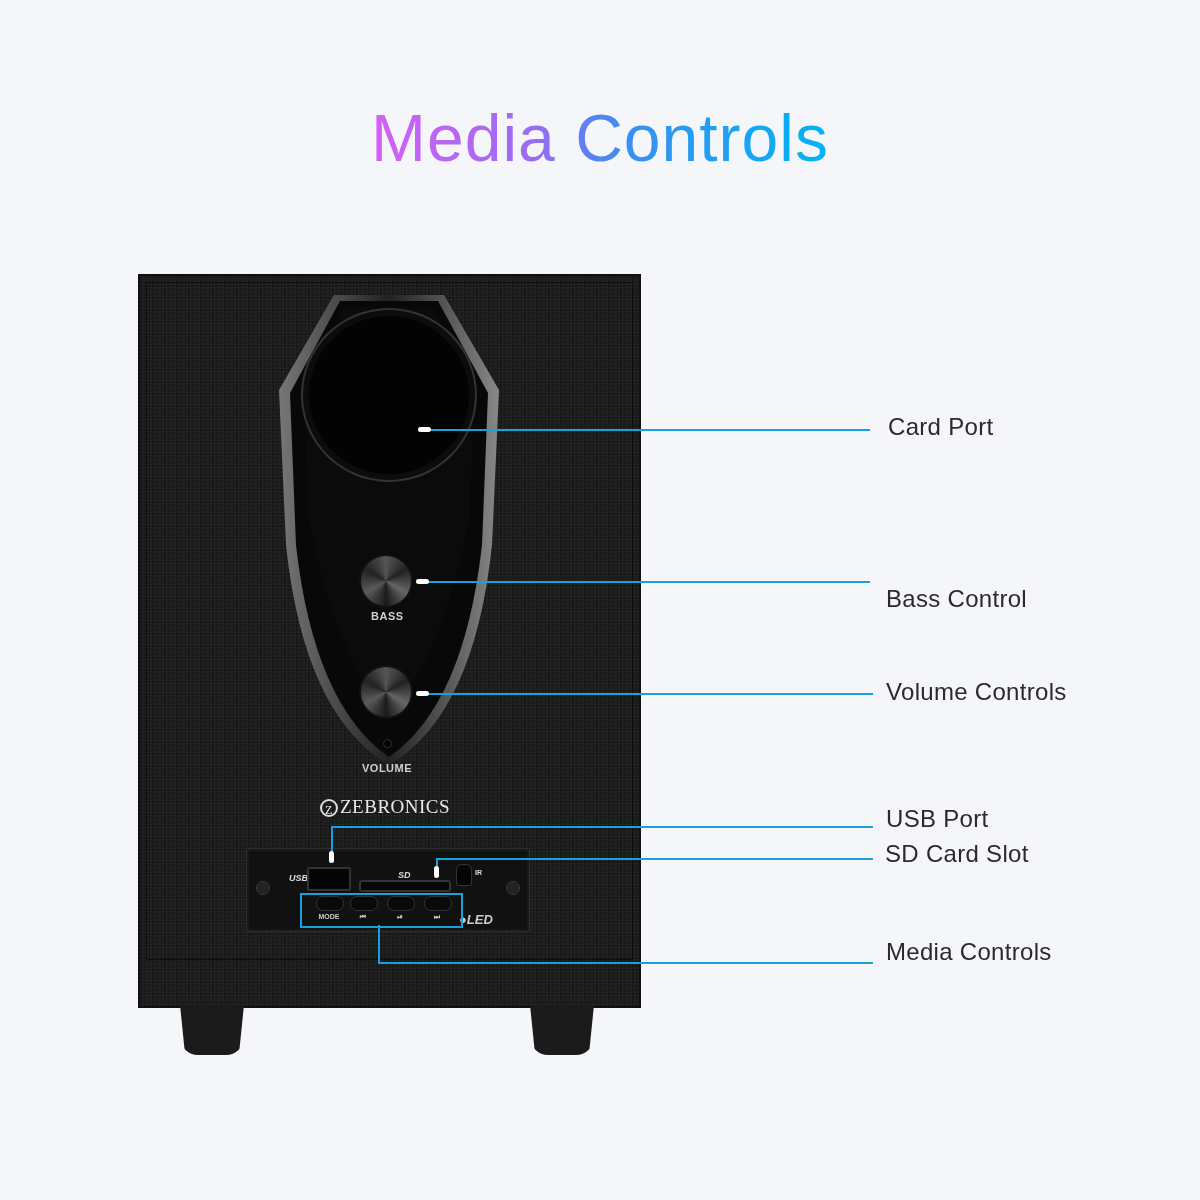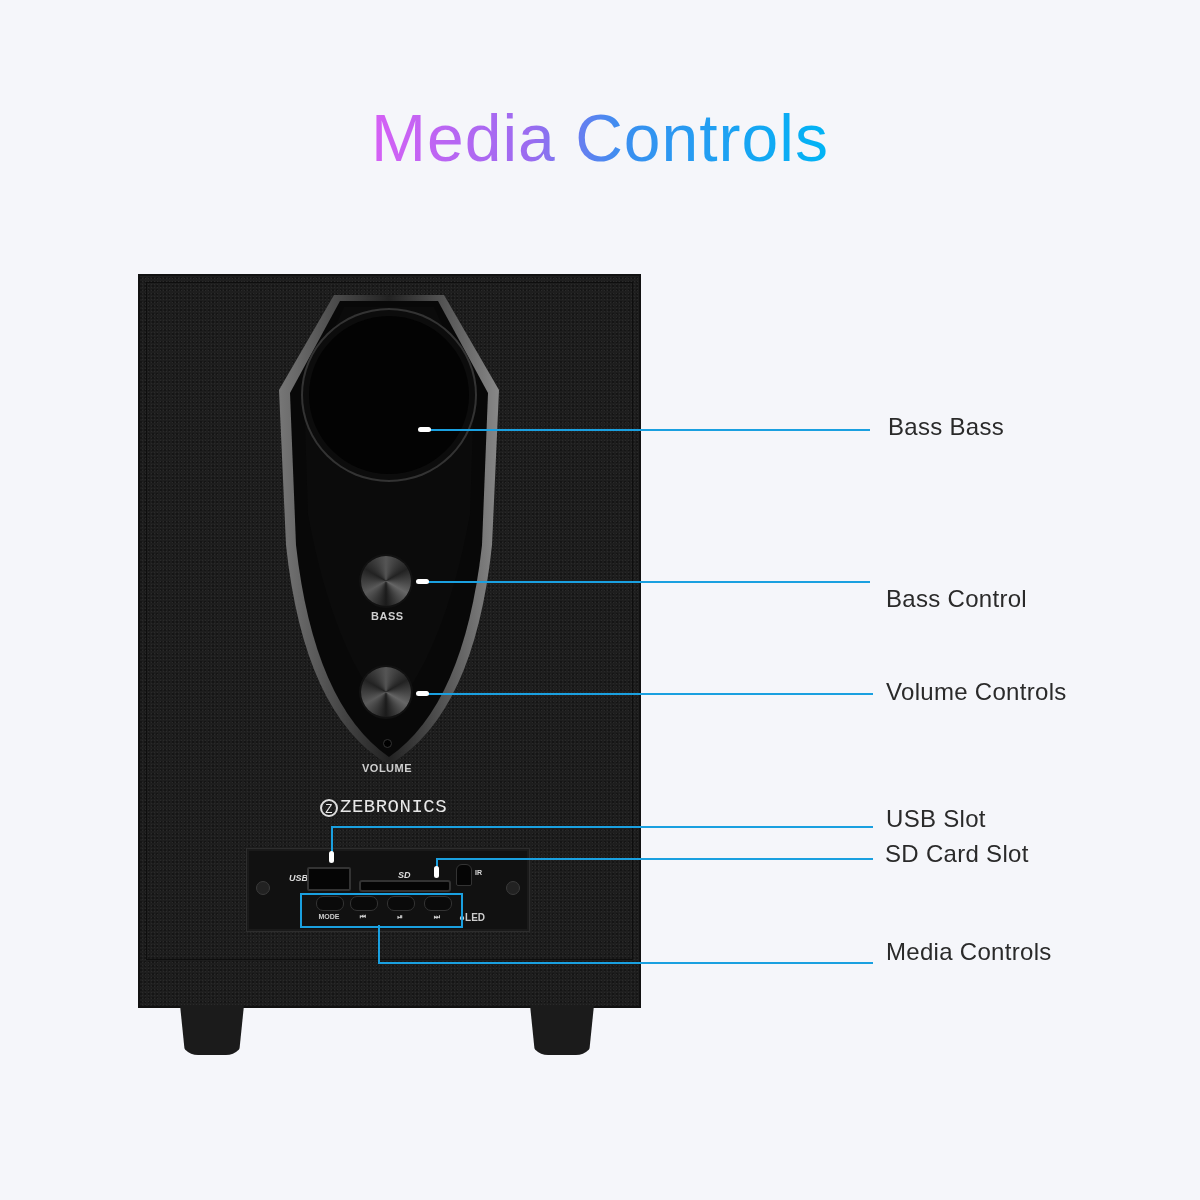--- a/index.html
+++ b/index.html
@@ -8,31 +8,31 @@
   .title span{background:linear-gradient(90deg,#d660f5 0%,#9a6cf0 35%,#3a8ff0 55%,#00b4f5 100%);-webkit-background-clip:text;background-clip:text;color:transparent;}
   .speaker{position:absolute;left:138px;top:274px;width:503px;height:734px;background:#1e1e1e;
     background-image:radial-gradient(#2a2a2a 1px,transparent 1px),radial-gradient(#151515 1px,transparent 1px);
     background-size:3px 3px,4px 4px;background-position:0 0,1px 2px;box-shadow:inset 0 0 0 2px #111;}
   .speaker .inner{position:absolute;left:8px;top:8px;right:8px;bottom:48px;border:1px solid #0e0e0e;}
   .foot{position:absolute;top:1005px;width:64px;height:50px;background:#1b1b1b;border-radius:0 0 18px 18px;clip-path:polygon(0 0,100% 0,92% 100%,8% 100%);}
   .panel{position:absolute;left:274px;top:295px;width:230px;height:475px;}
   .port{position:absolute;left:309px;top:316px;width:160px;height:158px;border-radius:50%;background:#030303;box-shadow:0 0 0 6px #0c0c0c,0 0 0 8px #333;}
   .knob{position:absolute;width:50px;height:50px;border-radius:50%;background:conic-gradient(#555,#222,#666,#1a1a1a,#5a5a5a,#222,#555);box-shadow:0 0 0 2px #111;}
   .knob-label{position:absolute;color:#cfcfcf;font-size:11px;font-weight:700;letter-spacing:0.5px;}
-  .brand{position:absolute;left:320px;top:796px;color:#e8e8e8;font-size:19px;font-family:Liberation Mono, monospace;letter-spacing:0.5px;}
+  .brand{position:absolute;left:320px;top:796px;color:#e8e8e8;font-size:19px;font-family:Liberation Serif, serif;letter-spacing:0.5px;}
   .brand-z{display:inline-block;width:18px;height:18px;border-radius:50%;border:2px solid #ddd;font-size:12px;line-height:18px;text-align:center;margin-right:2px;vertical-align:-1px;box-sizing:border-box;}
   .io{position:absolute;left:246px;top:848px;width:282px;height:82px;background:#111;border:1px solid #2d2d2d;box-shadow:inset 0 0 0 2px #1a1a1a;}
   .screw{position:absolute;width:12px;height:12px;border-radius:50%;background:#222;border:1px solid #3a3a3a;}
   .usb-slot{position:absolute;left:307px;top:867px;width:40px;height:20px;background:#050505;border:2px solid #333;border-radius:2px;}
   .sd-slot{position:absolute;left:359px;top:880px;width:88px;height:8px;background:#050505;border:2px solid #333;border-radius:3px;}
   .io-text{position:absolute;color:#ddd;font-size:9px;font-weight:700;font-style:italic;}
   .btn{position:absolute;top:896px;width:26px;height:13px;border-radius:7px;background:#0a0a0a;border:1px solid #333;}
   .btn-label{position:absolute;top:913px;color:#ccc;font-size:7px;font-weight:700;width:30px;text-align:center;}
   .ir{position:absolute;left:456px;top:864px;width:14px;height:20px;background:#050505;border:1px solid #333;border-radius:6px 6px 2px 2px;}
-  .led{position:absolute;left:459px;top:912px;color:#ccc;font-size:10px;font-weight:700;}
+  .led{position:absolute;left:459px;top:912px;color:#ccc;font-size:13px;font-weight:700;font-style:italic;}
   .line{position:absolute;background:#1aa0e0;height:2px;}
   .vline{position:absolute;background:#1aa0e0;width:2px;}
   .tip{position:absolute;width:13px;height:5px;border-radius:3px;background:#fff;}
   .callout{position:absolute;left:886px;font-size:24px;color:#2a2a2a;letter-spacing:0.3px;}
   .box{position:absolute;left:300px;top:893px;width:159px;height:31px;border:2px solid #1aa0e0;}
 </style>
 </head>
 <body>
 
 <div class="title"><span>Media Controls</span></div>
@@ -99,18 +99,18 @@
 <div class="tip" style="left:329px;top:851px;width:5px;height:12px"></div>
 
 <div class="vline" style="left:436px;top:858px;height:12px"></div>
 <div class="line" style="left:436px;top:858px;width:437px"></div>
 <div class="tip" style="left:434px;top:866px;width:5px;height:12px"></div>
 
 <div class="box"></div>
 <div class="vline" style="left:378px;top:925px;height:38px"></div>
 <div class="line" style="left:378px;top:962px;width:495px"></div>
 
-<div class="callout" style="top:413px;left:888px">Bass Bass</div>
+<div class="callout" style="top:413px;left:888px">Card Port</div>
 <div class="callout" style="top:585px">Bass Control</div>
 <div class="callout" style="top:678px">Volume Controls</div>
-<div class="callout" style="top:805px">USB Slot</div>
+<div class="callout" style="top:805px">USB Port</div>
 <div class="callout" style="top:840px;left:885px">SD Card Slot</div>
 <div class="callout" style="top:938px">Media Controls</div>
 
 </body></html>

